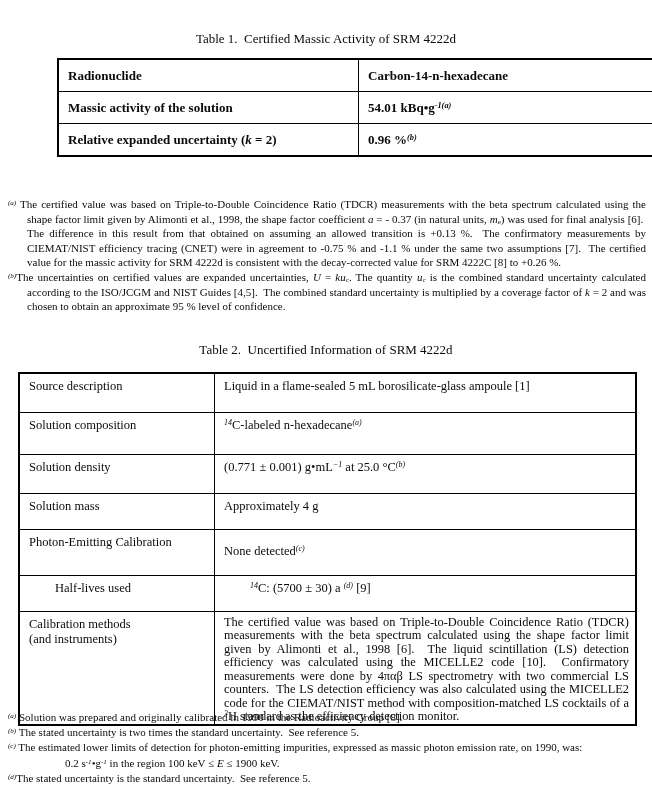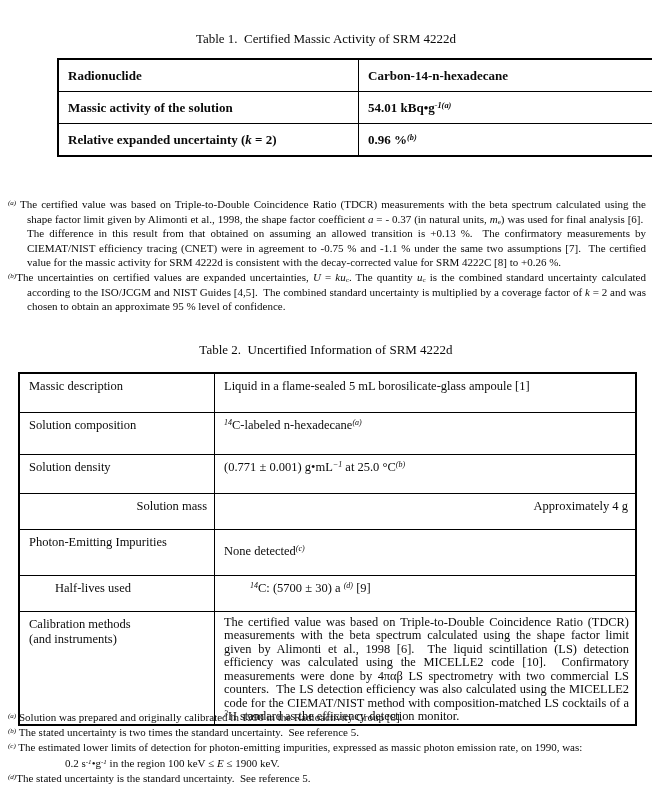--- a/index.html
+++ b/index.html
@@ -44,21 +44,21 @@
     border:2px solid #000;
   }
   .t2 td{
     border:1px solid #000;
     vertical-align:top;
     font-size:12.5px;
     padding:5px 7px 0 9px;
   }
   .t2 td.c1{width:178px;}
   .t2 tr.r1 td{height:33px;} .t2 tr.r2 td{height:36px;}
-  .t2 tr.r3 td{height:33px;} .t2 tr.r4 td{height:30px;text-align:right;}
+  .t2 tr.r3 td{height:33px;} .t2 tr.r4 td{height:30px;}
   .t2 tr.r5 td{height:31px;} .t2 tr.r6 td{height:30px;padding-left:35px;}
   .t2 tr.r7 td{height:107px;}
   .t2 td.val-photon{padding-top:14px;}
   .t2 td.para{
     text-align:justify;
     font-size:12.4px;line-height:13.45px;
     padding-top:4px;padding-right:6px;
   }
   
   .fn2{
@@ -99,37 +99,37 @@
   <div class="fn1">
     <p><span class="seg-sup">(a)</span><span> The certified value was based on Triple-to-Double Coincidence Ratio (TDCR) measurements with the beta spectrum calculated using the shape factor limit given by Alimonti et al., 1998, the shape factor coefficient </span><span class="seg-i">a</span><span> = - 0.37 (in natural units, </span><span class="seg-i">m</span><span class="seg-sub">e</span><span>) was used for final analysis [6].&nbsp; The difference in this result from that obtained on assuming an allowed transition is +0.13 %.&nbsp; The confirmatory measurements by CIEMAT/NIST efficiency tracing (CNET) were in agreement to -0.75 % and -1.1 % under the same two assumptions [7].&nbsp; The certified value for the massic activity for SRM 4222d is consistent with the decay-corrected value for SRM 4222C [8] to +0.26 %.</span></p>
     <p><span class="seg-sup">(b)</span><span>The uncertainties on certified values are expanded uncertainties, </span><span class="seg-i">U</span><span> = </span><span class="seg-i">ku</span><span class="seg-sub">c</span><span>. The quantity </span><span class="seg-i">u</span><span class="seg-sub">c</span><span> is the combined standard uncertainty calculated according to the ISO/JCGM and NIST Guides [4,5].&nbsp; The combined standard uncertainty is multiplied by a coverage factor of </span><span class="seg-i">k</span><span> = 2 and was chosen to obtain an approximate 95 % level of confidence.</span></p>
   </div>
 
   <div class="tbl-title" id="t2-title">Table 2.&nbsp; Uncertified Information of SRM 4222d</div>
 
   <table class="t2">
     <tbody>
       <tr class="r1">
-        <td class="c1"><span>Massic description</span></td>
+        <td class="c1"><span>Source description</span></td>
         <td><span>Liquid in a flame-sealed 5 mL borosilicate-glass ampoule [1]</span></td>
       </tr>
       <tr class="r2">
         <td class="c1"><span>Solution composition</span></td>
         <td><span class="seg-sup">14</span><span>C-labeled n-hexadecane</span><span class="seg-sup">(a)</span></td>
       </tr>
       <tr class="r3">
         <td class="c1"><span>Solution density</span></td>
         <td><span>(0.771 ± 0.001) g•mL</span><span class="seg-sup">−1</span><span> at 25.0 °C</span><span class="seg-sup">(b)</span></td>
       </tr>
       <tr class="r4">
         <td class="c1"><span>Solution mass</span></td>
         <td><span>Approximately 4 g</span></td>
       </tr>
       <tr class="r5">
-        <td class="c1"><span>Photon-Emitting Impurities</span></td>
+        <td class="c1"><span>Photon-Emitting Calibration</span></td>
         <td class="val-photon"><span>None detected</span><span class="seg-sup">(c)</span></td>
       </tr>
       <tr class="r6">
         <td class="c1"><span>Half-lives used</span></td>
         <td><span class="seg-sup">14</span><span>C: (5700 ± 30) a </span><span class="seg-sup">(d)</span><span> [9]</span></td>
       </tr>
       <tr class="r7">
         <td class="c1"><span>Calibration methods</span><br><span>(and instruments)</span></td>
         <td class="para"><span>The certified value was based on Triple-to-Double Coincidence Ratio (TDCR) measurements with the beta spectrum calculated using the shape factor limit given by Alimonti et al., 1998 [6].&nbsp; The liquid scintillation (LS) detection efficiency was calculated using the MICELLE2 code [10].&nbsp; Confirmatory measurements were done by 4παβ LS spectrometry with two commercial LS counters.&nbsp; The LS detection efficiency was also calculated using the MICELLE2 code for the CIEMAT/NIST method with composition-matched LS cocktails of a </span><span class="seg-sup">3</span><span>H standard as the efficiency detection monitor.</span></td>
       </tr>

